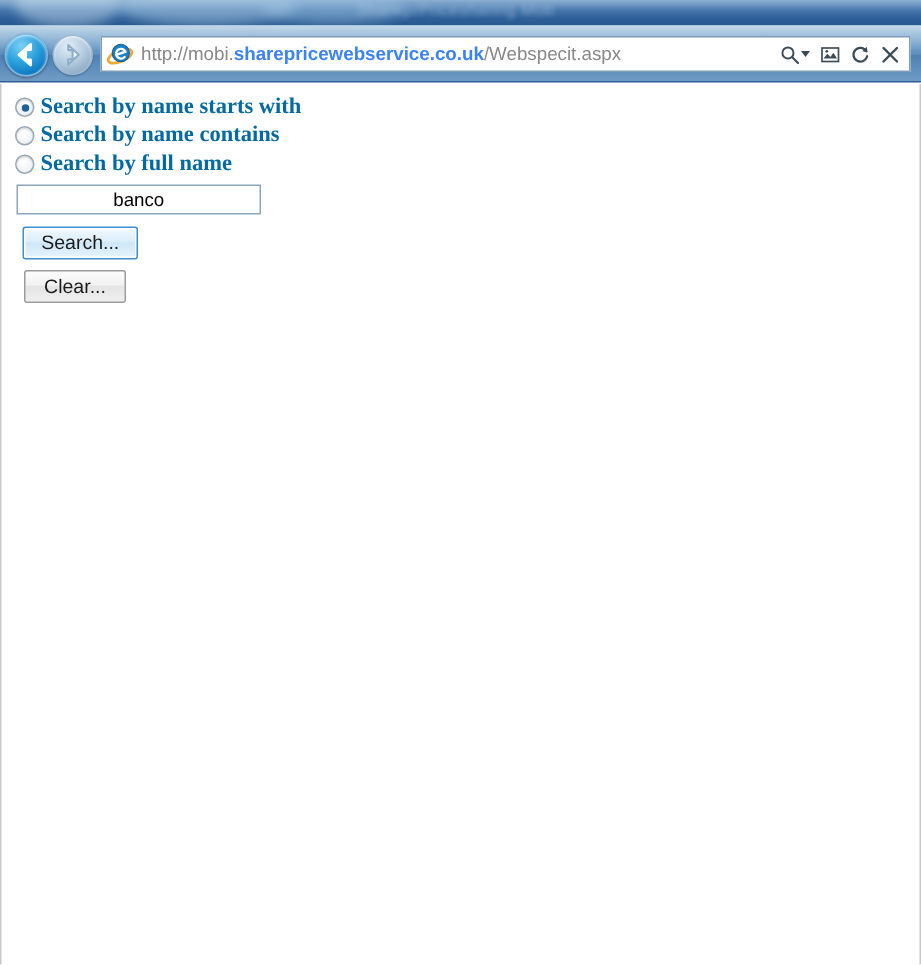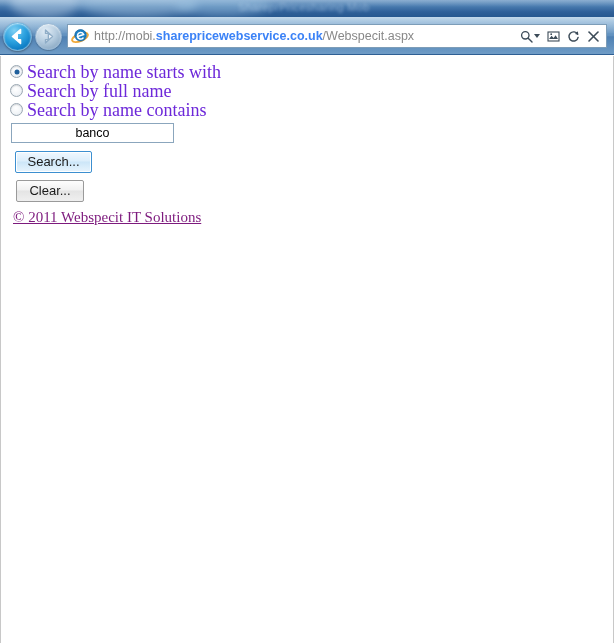--- a/index.html
+++ b/index.html
@@ -191,23 +191,23 @@
   .radio-dot.checked::after {
     content: "";
     position: absolute;
     left: 50%; top: 50%;
     transform: translate(-50%, -50%);
     width: 5px; height: 5px;
     border-radius: 50%;
     background: #20609c;
   }
   .radio-label {
-    font-size: 18px;
-    font-weight: normal;
-    color: #6d28d9;
+    font-size: 15px;
+    font-weight: bold;
+    color: #0369a1;
     line-height: 1;
     white-space: nowrap;
   }
 
   
   .search-input {
     display: block;
     margin: 4px 0 0 1px;
     width: 155px;
     height: 18px;
@@ -341,33 +341,32 @@
   <div class="viewport">
     <div class="page-body">
 
       <div class="radio-row">
         <span class="radio-dot checked"></span>
         <span class="radio-label">Search by name starts with</span>
       </div>
 
       <div class="radio-row">
         <span class="radio-dot"></span>
-        <span class="radio-label">Search by full name</span>
+        <span class="radio-label">Search by name contains</span>
       </div>
 
       <div class="radio-row">
         <span class="radio-dot"></span>
-        <span class="radio-label">Search by name contains</span>
+        <span class="radio-label">Search by full name</span>
       </div>
 
       <input class="search-input" type="text" value="banco" style="">
 
       <button class="btn btn-search">Search...</button>
 
       <button class="btn btn-clear">Clear...</button>
 
-      <a class="footer-link">© 2011 Webspecit IT Solutions</a>
 
 
     </div>
   </div>
 
 </div>
 
 </body></html>

